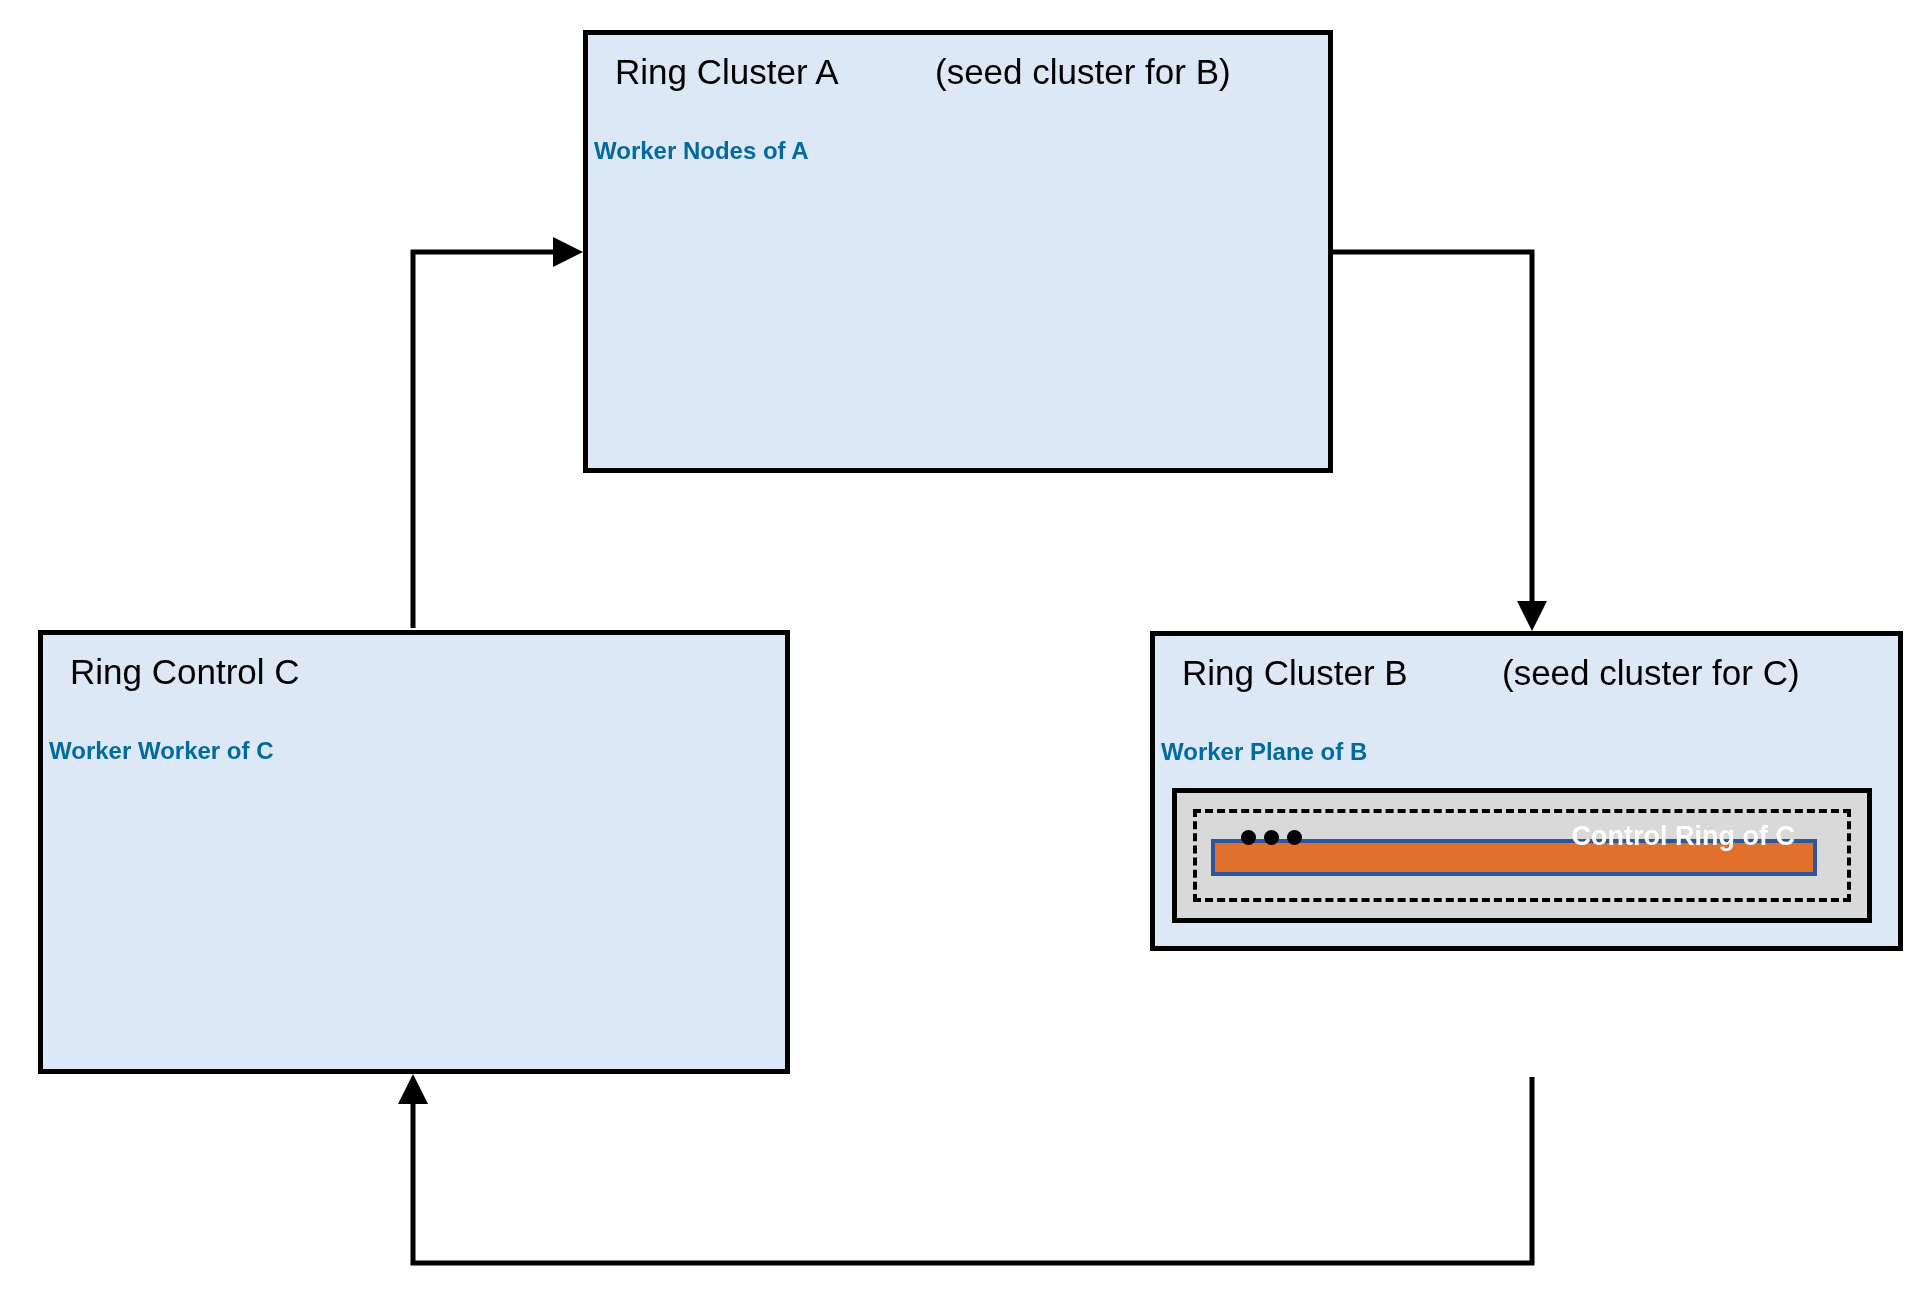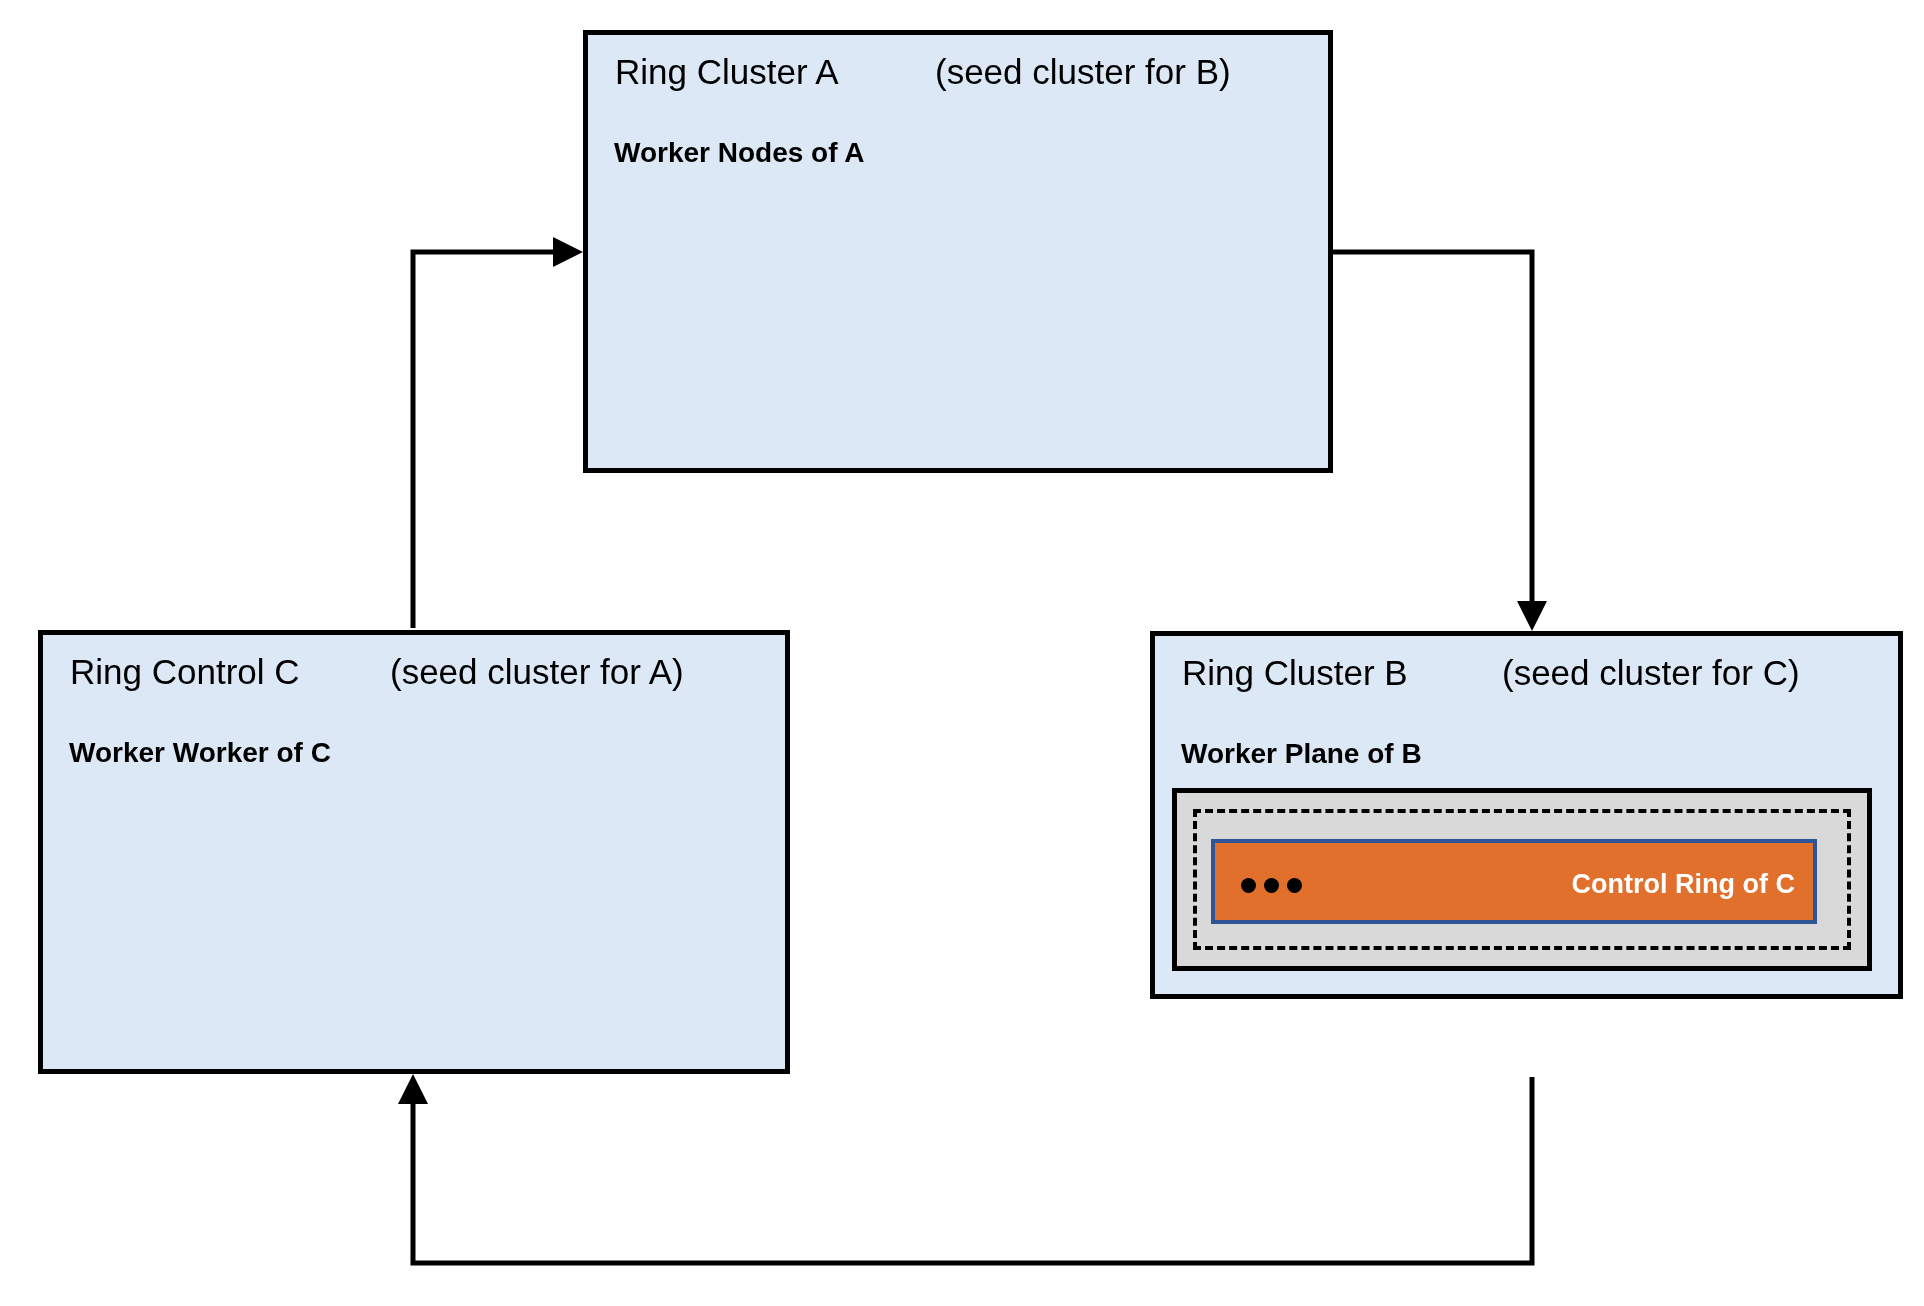--- a/index.html
+++ b/index.html
@@ -14,40 +14,40 @@
   }
 
   
   .cluster {
     position: absolute;
     background: var(--cluster-fill, #dce8f5);
     border: 5px solid var(--line-color, #000);
   }
   .cluster-a { left: 583px; top: 30px;  width: 750px; height: 443px; }
   .cluster-c { left: 38px;  top: 630px; width: 752px; height: 444px; }
-  .cluster-b { left: 1150px;top: 631px; width: 753px; height: 368px; padding-left: 48px; }
+  .cluster-b { left: 1150px;top: 631px; width: 753px; height: 320px; padding-left: 48px; }
 
   .cluster-title {
     position: absolute;
     top: 12px; left: 27px; right: 12px;
     height: 50px;
     font-size: 35px;
     line-height: 50px;
     color: #000;
     white-space: nowrap;
   }
   .cluster-name { position: absolute; left: 0; top: 0; text-align: center; }
   .cluster-seed { position: absolute; left: 320px; top: 0; }
 
   .worker-label {
     position: absolute;
-    top: 102px; left: 26px;
-    font-size: 28px;
+    top: 102px; left: 6px;
+    font-size: 24px;
     font-weight: bold;
-    color: #000000;
+    color: #0369a1;
   }
 
   .worker-box {
     position: absolute;
     left: 17px; top: 152px; right: 26px; bottom: 23px;
     background: var(--worker-fill, #d9d9d9);
     border: 5px solid var(--line-color, #000);
   }
 
   .dashed-box {
@@ -110,21 +110,20 @@
     <div class="cluster-title">
       <span class="cluster-name">Ring Cluster A</span>
       <span class="cluster-seed">(seed cluster for B)</span>
     </div>
     <div class="worker-label">Worker Nodes of A</div>
   </div>
 
   <div class="cluster cluster-c">
     <div class="cluster-title">
       <span class="cluster-name">Ring Control C</span>
-      <span class="cluster-seed">(seed cluster for A)</span>
     </div>
     <div class="worker-label">Worker Worker of C</div>
   </div>
 
   <div class="cluster cluster-b">
     <div class="cluster-title">
       <span class="cluster-name">Ring Cluster B</span>
       <span class="cluster-seed">(seed cluster for C)</span>
     </div>
     <div class="worker-label">Worker Plane of B</div>

